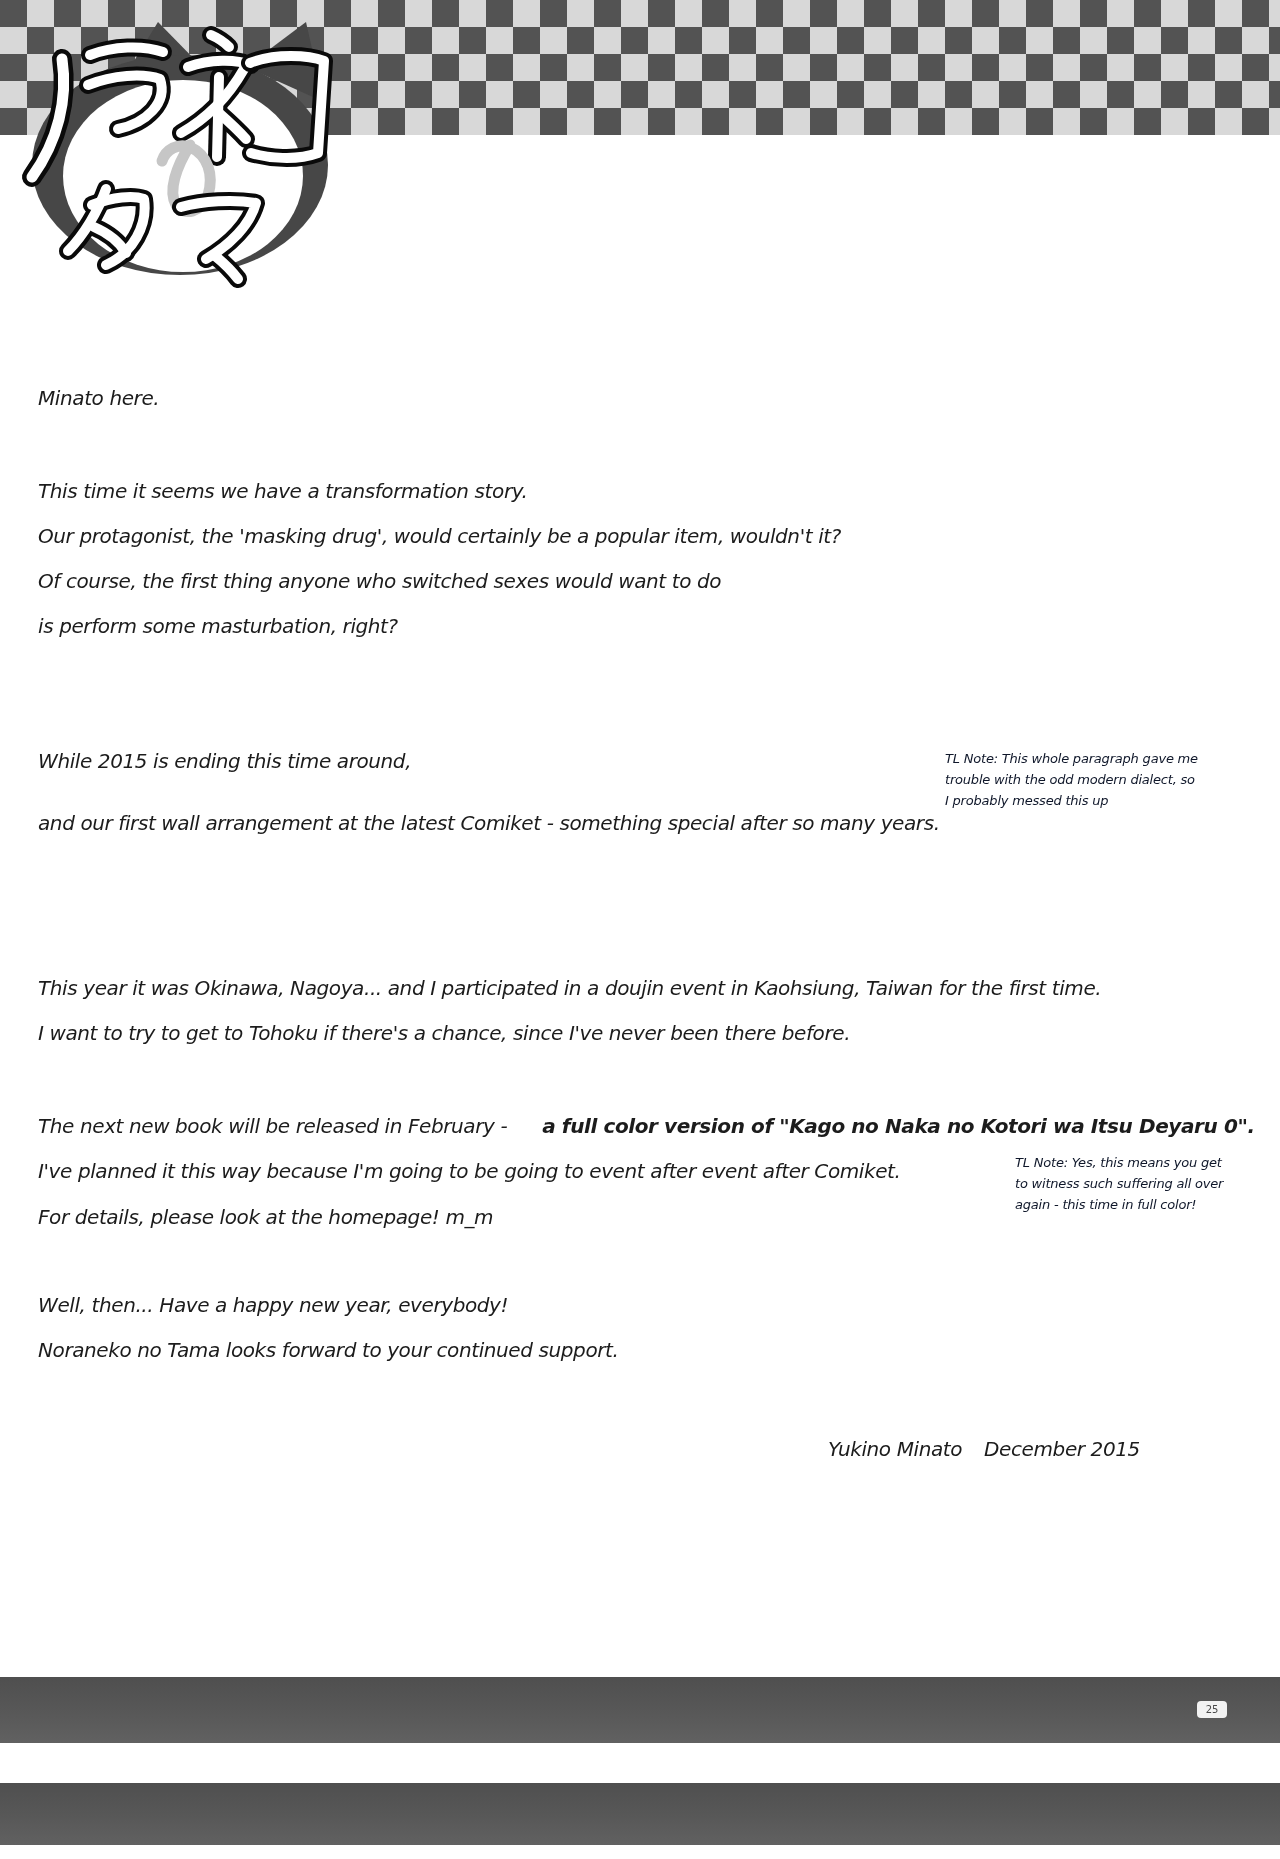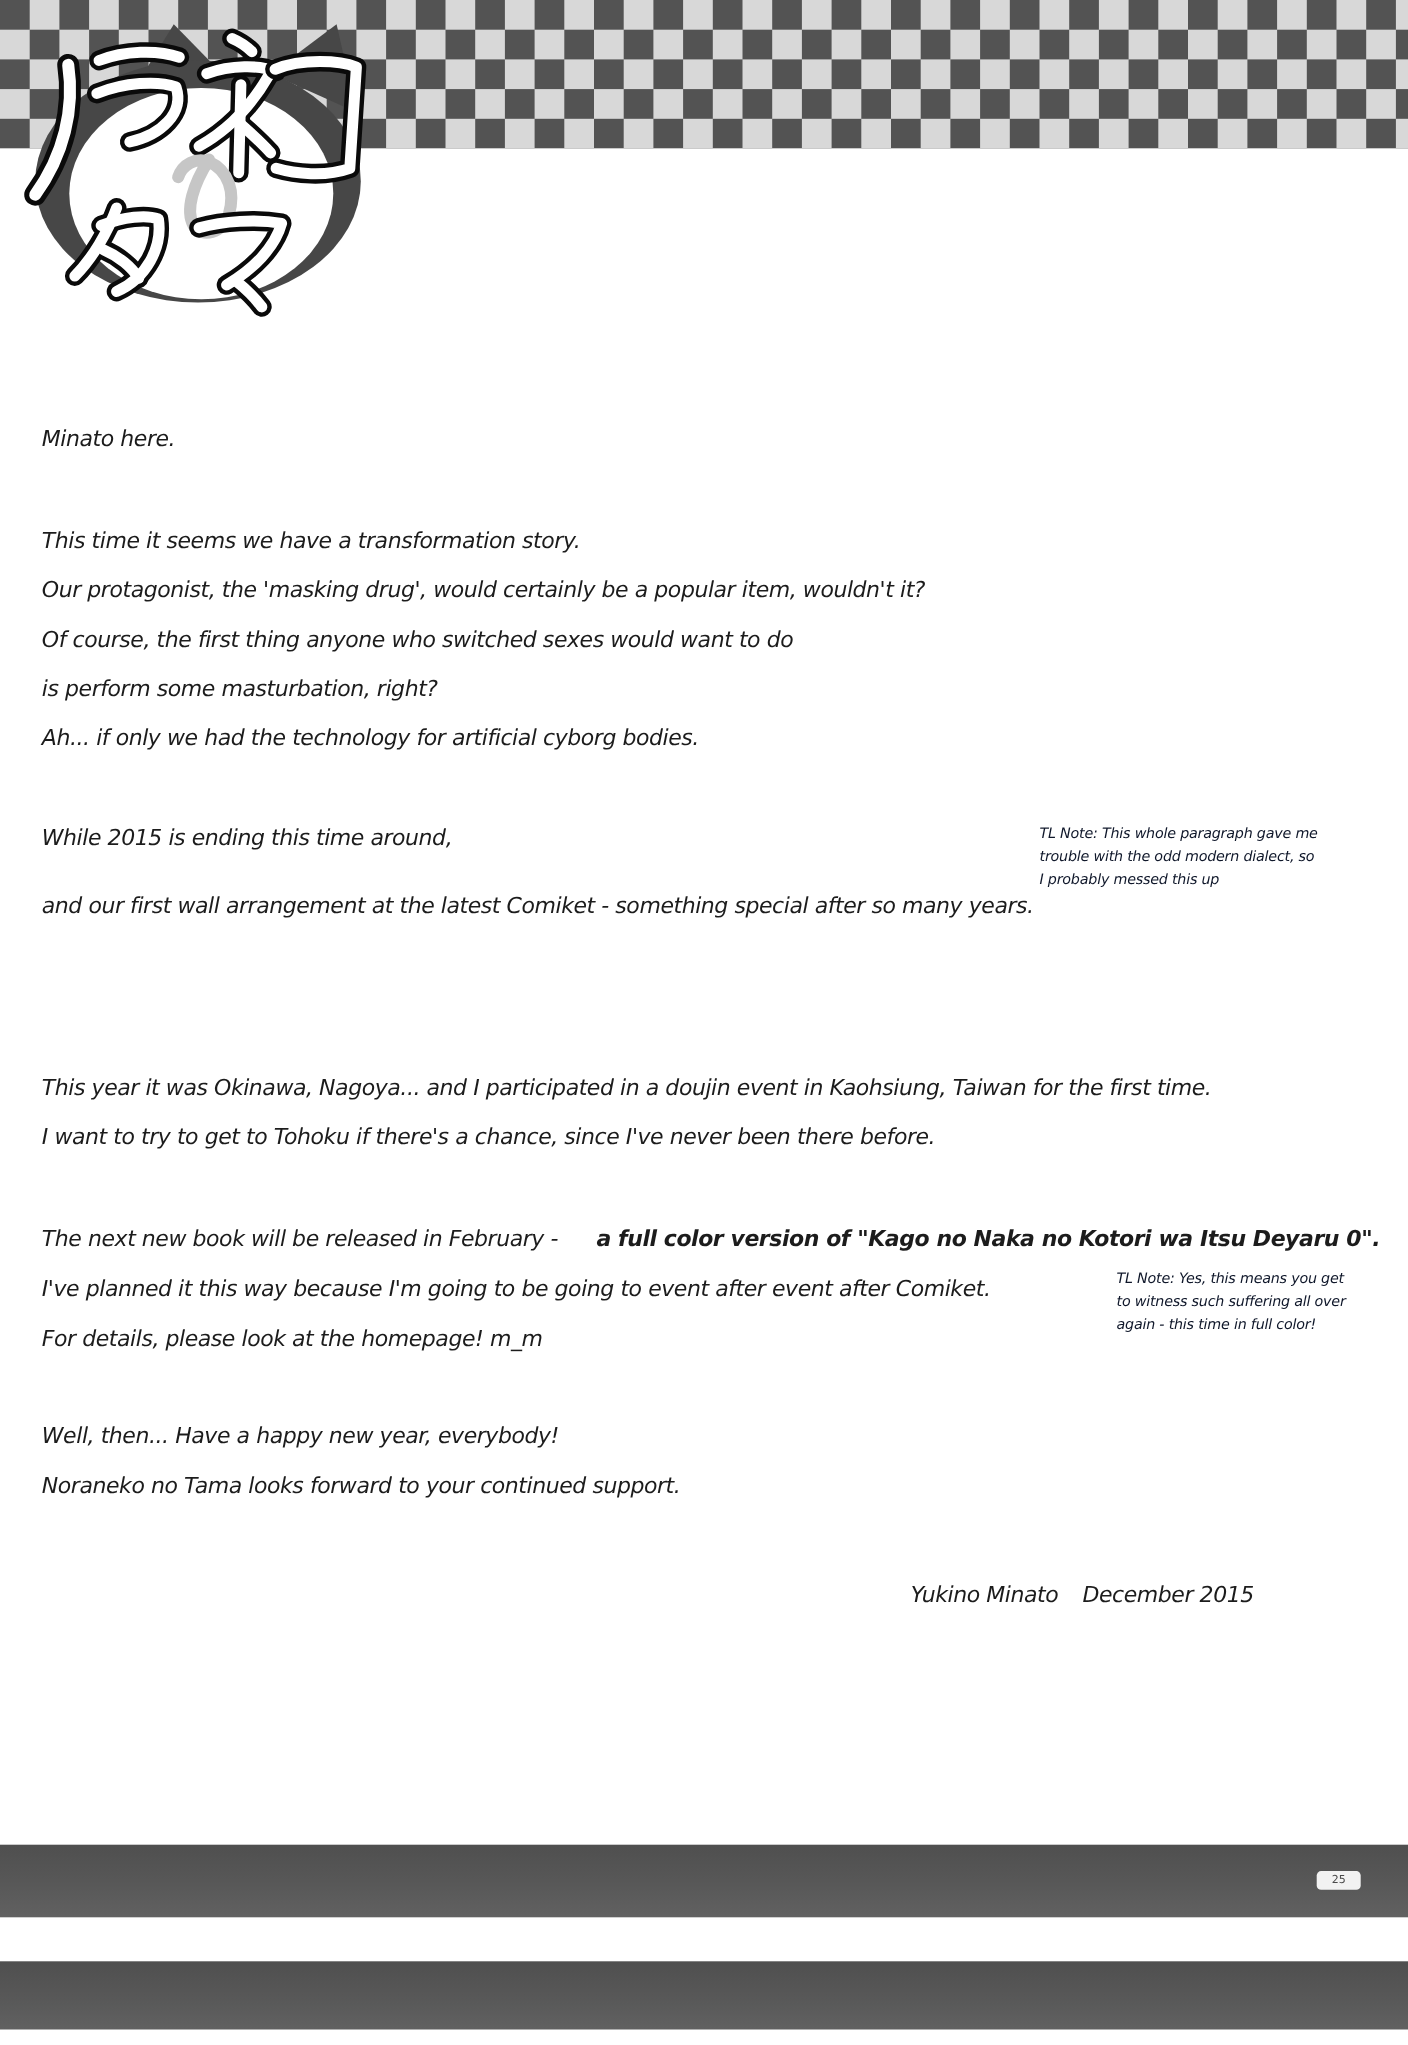--- a/index.html
+++ b/index.html
@@ -69,21 +69,21 @@
     left: 0;
     width: 1280px;
     background: linear-gradient(180deg, #4f4f4f 0%, #585858 55%, #616161 100%);
   }
   .bottom-bar.bar-1 { top: 1677px; height: 66px; }
   .bottom-bar.bar-2 { top: 1783px; height: 62px; }
 
   .page-number-badge {
     position: absolute;
     left: 1197px; top: 1701px;
-    width: 40px; height: 17px;
+    width: 30px; height: 17px;
     background: #f2f2f2;
     border-radius: 4px;
     display: flex;
     align-items: center;
     justify-content: center;
     font-size: 10px;
     font-style: normal;
     color: #4a4a4a;
   }
 </style>
@@ -156,21 +156,20 @@
       </g>
     </g>
   </svg>
 
   <div class="line" style="top:385px">Minato here.</div>
 
   <div class="line" style="top:478px">This time it seems we have a transformation story.</div>
   <div class="line" style="top:523px">Our protagonist, the 'masking drug', would certainly be a popular item, wouldn't it?</div>
   <div class="line" style="top:568px">Of course, the first thing anyone who switched sexes would want to do</div>
   <div class="line" style="top:613px">is perform some masturbation, right?</div>
-  <div class="line" style="top:657px">Ah... if only we had the technology for artificial cyborg bodies.</div>
 
   <div class="line" style="top:748px">While 2015 is ending this time around,</div>
   <div class="line" style="top:810px">and our first wall arrangement at the latest Comiket - something special after so many years.</div>
 
   <div class="line" style="top:975px">This year it was Okinawa, Nagoya... and I participated in a doujin event in Kaohsiung, Taiwan for the first time.</div>
   <div class="line" style="top:1020px">I want to try to get to Tohoku if there's a chance, since I've never been there before.</div>
 
   <div class="line" style="top:1113px">
     <span>The next new book will be released in February - </span><span class="bold">a full color version of "Kago no Naka no Kotori wa Itsu Deyaru 0".</span>
   </div>

